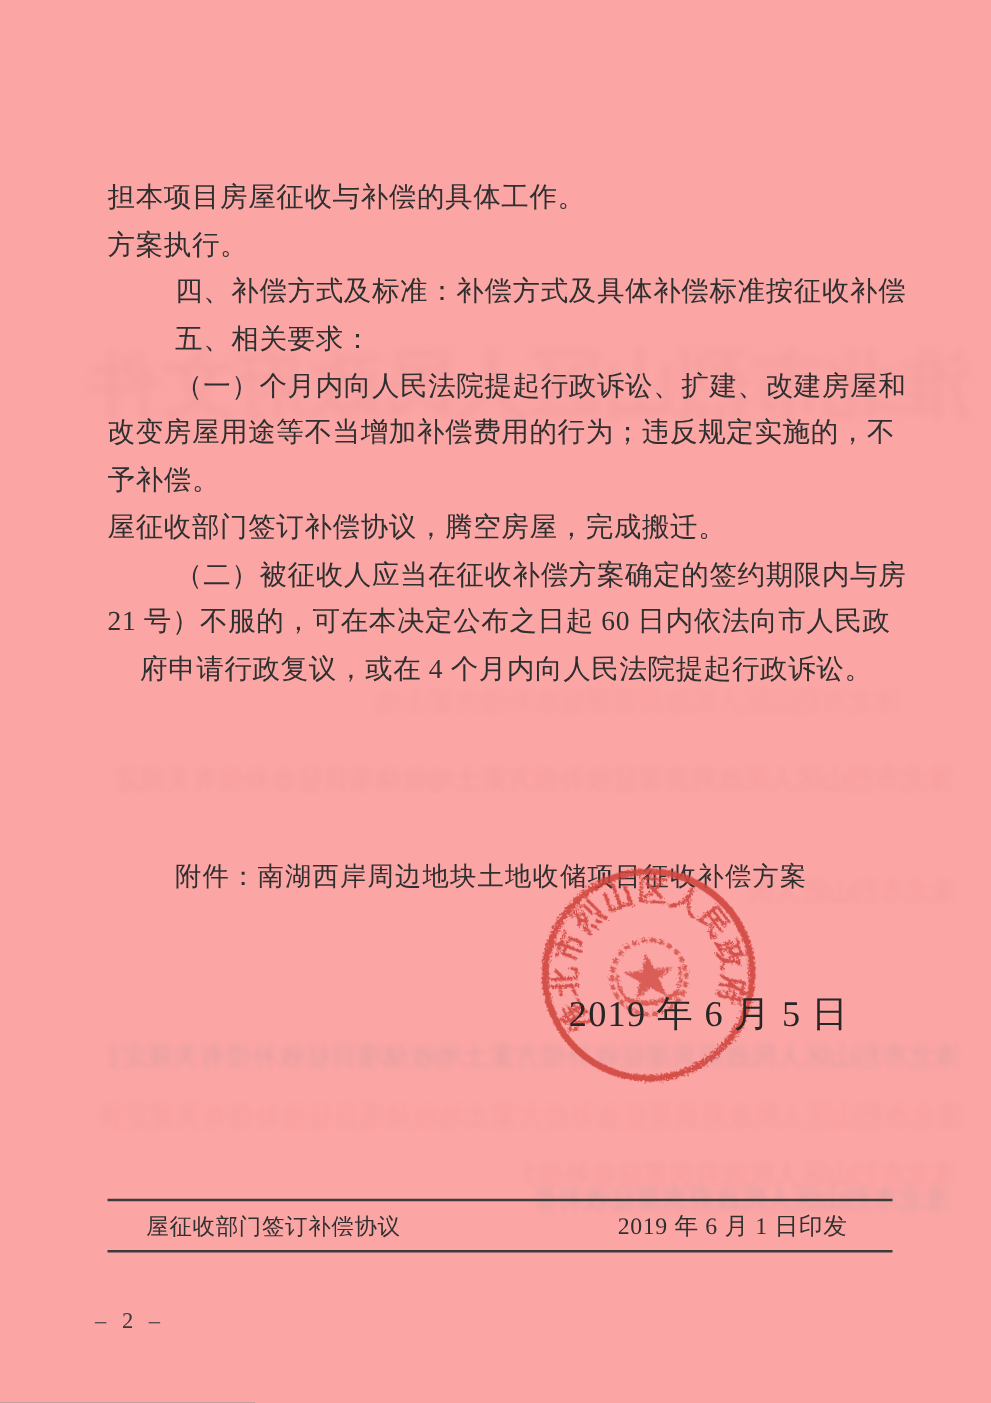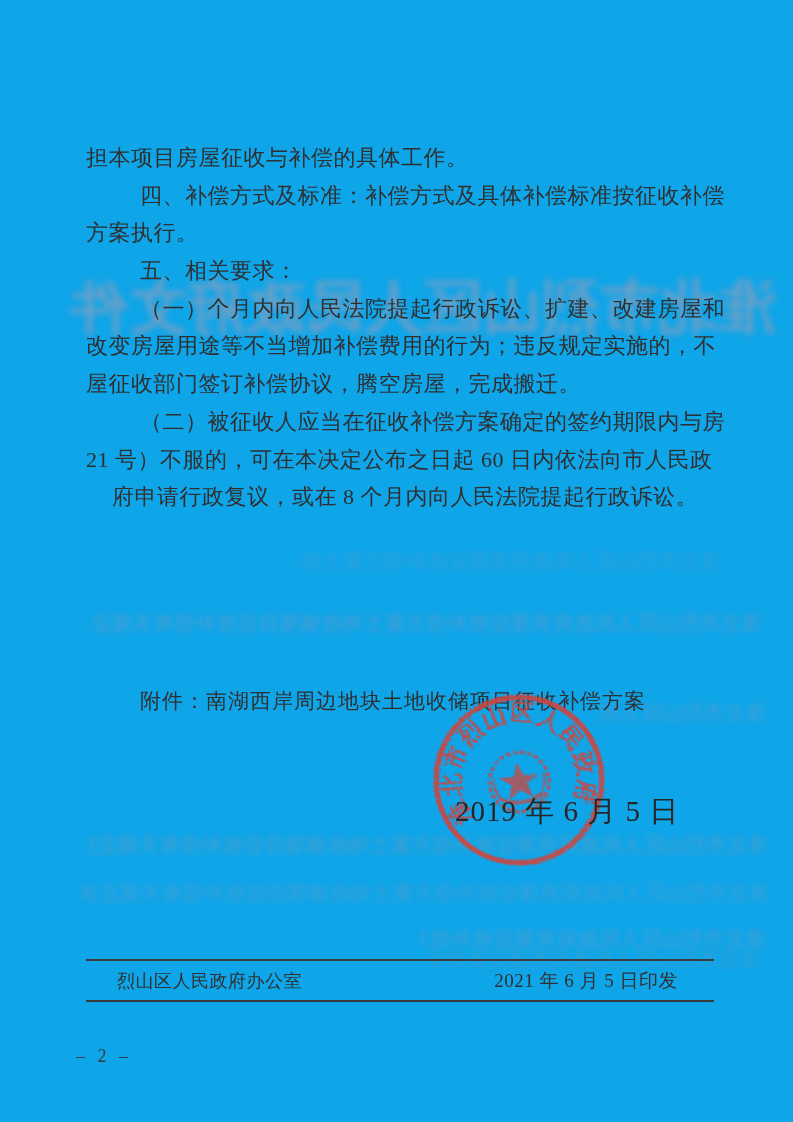--- a/index.html
+++ b/index.html
@@ -1,21 +1,21 @@
 <!DOCTYPE html>
 <html><head>
 <meta charset="utf-8">
 <style>
   html, body { margin: 0; padding: 0; background: #9a9a9a; }
   .page {
     position: relative;
     width: 793px;
     height: 1122px;
     margin: 0 auto;
-    background: #0ea5e9;
+    background: #fca5a5;
     overflow: hidden;
     font-family: "Liberation Serif", "DejaVu Serif", serif;
     color: #2f2f2f;
   }
 
   
   .bleed {
     position: absolute;
     transform: scaleX(-1);
     white-space: nowrap;
@@ -120,29 +120,30 @@
   <div class="bleed bleed-small bleed-g">淮北市烈山区人民政府房屋征收补偿方案土地收储项目征收补偿有关规定执行</div>
   <div class="bleed bleed-small bleed-a">淮北市烈山区人民政府房屋征收补偿方案土地收储项目征收补偿有关规定执行</div>
   <div class="bleed bleed-small bleed-b">淮北市烈山区人民政府房屋征收补偿方案土地收储项目征收补偿有关规定执行</div>
   <div class="bleed bleed-small bleed-c">淮北市烈山区人民政府房屋征收补偿方案土地收储项目征收补偿有关规定执行</div>
   <div class="bleed bleed-small bleed-d">淮北市烈山区人民政府房屋征收补偿方案土地收储项目征收补偿有关规定执行</div>
   <div class="bleed bleed-small bleed-e">淮北市烈山区人民政府房屋征收补偿方案土地收储项目征收补偿有关规定执行</div>
   <div class="bleed bleed-small bleed-f">淮北市烈山区人民政府房屋征收补偿方案土地收储项目征收补偿有关规定执行</div>
 
   <div class="doc-body">
     <div class="line ind-0">担本项目房屋征收与补偿的具体工作。</div>
+    <div class="line ind-0">方案执行。</div>
     <div class="line ind-2">四、补偿方式及标准：补偿方式及具体补偿标准按征收补偿</div>
-    <div class="line ind-0">方案执行。</div>
     <div class="line ind-2">五、相关要求：</div>
     <div class="line ind-2">（一）个月内向人民法院提起行政诉讼、扩建、改建房屋和</div>
     <div class="line ind-0">改变房屋用途等不当增加补偿费用的行为；违反规定实施的，不</div>
+    <div class="line ind-0">予补偿。</div>
     <div class="line ind-0">屋征收部门签订补偿协议，腾空房屋，完成搬迁。</div>
     <div class="line ind-2">（二）被征收人应当在征收补偿方案确定的签约期限内与房</div>
     <div class="line ind-0">21 号）不服的，可在本决定公布之日起 60 日内依法向市人民政</div>
-    <div class="line ind-1">府申请行政复议，或在 8 个月内向人民法院提起行政诉讼。</div>
+    <div class="line ind-1">府申请行政复议，或在 4 个月内向人民法院提起行政诉讼。</div>
   </div>
 
   <div class="attachment">附件：南湖西岸周边地块土地收储项目征收补偿方案</div>
 
   <div class="seal">
     <svg width="180" height="180" viewBox="0 0 200 200">
       <defs>
         <filter id="stampGrain" x="-20%" y="-20%" width="140%" height="140%">
           <feTurbulence type="fractalNoise" baseFrequency="0.55" numOctaves="2" result="noise"></feTurbulence>
           <feDisplacementMap in="SourceGraphic" in2="noise" scale="6"></feDisplacementMap>
@@ -163,20 +164,20 @@
           <path d="M128 96 Q130 110 120 122" fill="none" stroke="#d0453e" stroke-width="2.5"></path>
         </g>
       </g>
     </svg>
   </div>
 
   <div class="doc-date">2019 年 6 月 5 日</div>
 
   <div class="footer-rule rule-top"></div>
   <div class="footer-row">
-    <span class="footer-issuer">烈山区人民政府办公室</span>
-    <span class="footer-print">2021 年 6 月 5 日印发</span>
+    <span class="footer-issuer">屋征收部门签订补偿协议</span>
+    <span class="footer-print">2019 年 6 月 1 日印发</span>
   </div>
   <div class="footer-rule rule-bottom"></div>
 
   <div class="page-number">– 2 –</div>
 
 </div>
 
 </body></html>

